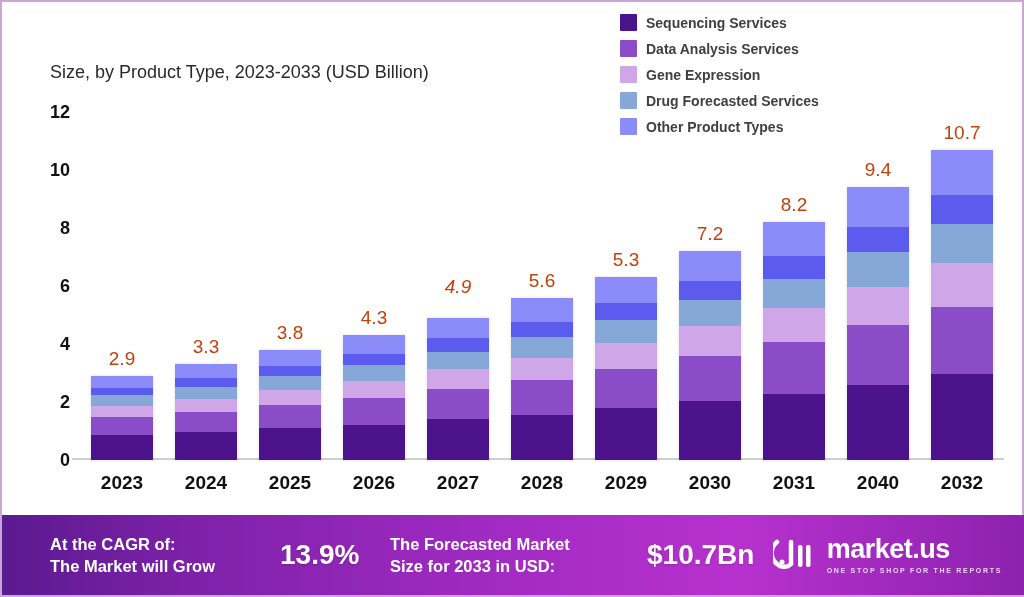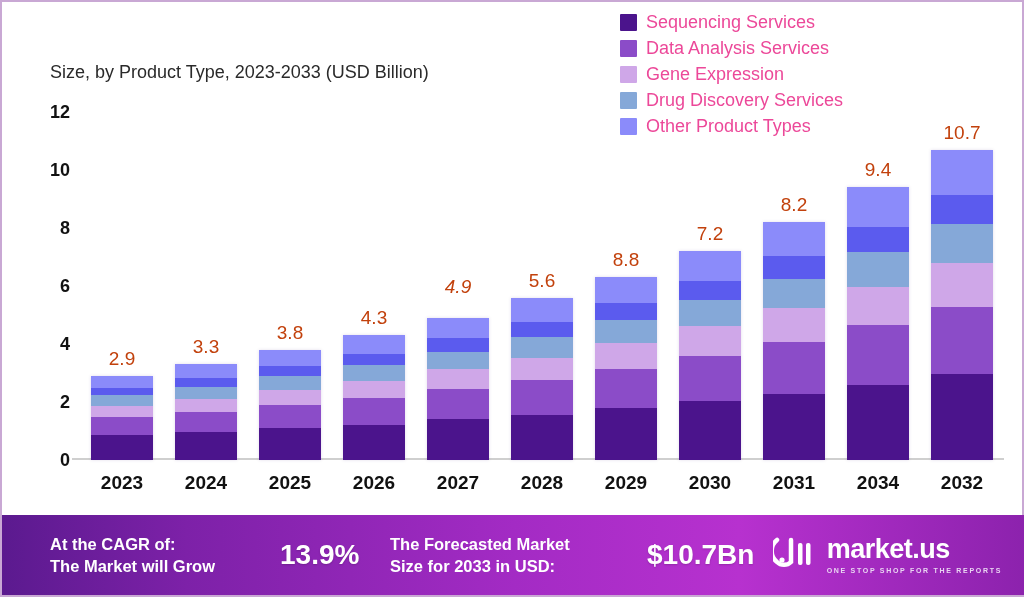--- a/index.html
+++ b/index.html
@@ -29,21 +29,21 @@
   .legend {
     position:absolute; left:618px; top:8px;
     display:flex; flex-direction:column; gap:1px; z-index:6;
   }
   .legend-item { display:flex; align-items:center; height:25px; }
   .legend-swatch {
     width:17px; height:17px; margin-right:9px; flex:none;
     border-radius:1px;
   }
   .legend-label {
-    font-size:18px; color:#ec4899; white-space:nowrap;
+    font-size:14px; color:#404040; white-space:nowrap;font-weight:bold;
   }
 
   
   .plot {
     position:absolute; left:78px; top:110px;
     width:924px; height:348px;
   }
   .axis-y { position:absolute; left:0; top:0; width:100%; height:100%; }
   .ytick {
     position:absolute; left:-56px; width:46px; text-align:right;
@@ -97,21 +97,21 @@
   }
   .banner-big {
     color:#ffffff; font-size:28px; font-weight:bold;
     white-space:nowrap; text-shadow:0 1px 2px rgba(0,0,0,0.18);
   }
   .b1 { position:absolute; left:48px; }
   .b2 { position:absolute; left:278px; }
   .b3 { position:absolute; left:388px; }
   .b4 { position:absolute; left:645px; }
   .logo-wrap {
-    position:absolute; right:24px; display:flex; align-items:flex-start; gap:10px;
+    position:absolute; right:24px; display:flex; align-items:flex-end; gap:10px;
   }
   .logo-mark { width:44px; height:36px; flex:none; }
   .logo-textwrap { display:flex; flex-direction:column; line-height:1; }
   .logo-name {
     color:#ffffff; font-size:27px; font-weight:bold; letter-spacing:-0.5px;
   }
   .logo-tag {
     color:#e9d4f2; font-size:7px; font-weight:bold;
     letter-spacing:1.7px; margin-top:4px; white-space:nowrap;
   }
@@ -131,21 +131,21 @@
       <div class="legend-item">
         <span class="legend-swatch" style="background: rgb(139, 76, 200);"></span>
         <span class="legend-label">Data Analysis Services</span>
       </div>
       <div class="legend-item">
         <span class="legend-swatch" style="background: rgb(207, 167, 232);"></span>
         <span class="legend-label">Gene Expression</span>
       </div>
       <div class="legend-item">
         <span class="legend-swatch" style="background: rgb(133, 168, 216);"></span>
-        <span class="legend-label">Drug Discovery Services</span>
+        <span class="legend-label">Drug Forecasted Services</span>
       </div>
       <div class="legend-item">
         <span class="legend-swatch" style="background: rgb(139, 139, 250);"></span>
         <span class="legend-label">Other Product Types</span>
       </div>
     </div>
 
   <div class="plot">
     <div class="axis-y" id="yaxis">
         <div class="ytick" style="top: 348px;">0</div>
@@ -226,21 +226,21 @@
         </div>
         <div class="bar-col">
           <div class="bar-stack">
             <div class="seg" title="Sequencing Services: 1.78" style="height: 51.62px; background: rgb(75, 20, 140);"></div>
             <div class="seg" title="Data Analysis Services: 1.37" style="height: 39.73px; background: rgb(139, 76, 200);"></div>
             <div class="seg" title="Gene Expression: 0.88" style="height: 25.52px; background: rgb(207, 167, 232);"></div>
             <div class="seg" title="Drug Discovery Services: 0.79" style="height: 22.91px; background: rgb(133, 168, 216);"></div>
             <div class="seg" title="Data Base Management: 0.59" style="height: 17.11px; background: rgb(91, 91, 238);"></div>
             <div class="seg" title="Other Product Types: 0.89" style="height: 25.81px; background: rgb(139, 139, 250);"></div>
           </div>
-          <div class="bar-value" style="bottom: 188.7px;">8.8</div>
+          <div class="bar-value" style="bottom: 188.7px;">5.3</div>
         </div>
         <div class="bar-col">
           <div class="bar-stack">
             <div class="seg" title="Sequencing Services: 2.02" style="height: 58.58px; background: rgb(75, 20, 140);"></div>
             <div class="seg" title="Data Analysis Services: 1.57" style="height: 45.53px; background: rgb(139, 76, 200);"></div>
             <div class="seg" title="Gene Expression: 1.02" style="height: 29.58px; background: rgb(207, 167, 232);"></div>
             <div class="seg" title="Drug Discovery Services: 0.9" style="height: 26.1px; background: rgb(133, 168, 216);"></div>
             <div class="seg" title="Data Base Management: 0.68" style="height: 19.72px; background: rgb(91, 91, 238);"></div>
             <div class="seg" title="Other Product Types: 1.01" style="height: 29.29px; background: rgb(139, 139, 250);"></div>
           </div>
@@ -285,21 +285,21 @@
   <div class="xaxis" id="xaxis">
       <div class="xtick">2023</div>
       <div class="xtick">2024</div>
       <div class="xtick">2025</div>
       <div class="xtick">2026</div>
       <div class="xtick">2027</div>
       <div class="xtick">2028</div>
       <div class="xtick">2029</div>
       <div class="xtick">2030</div>
       <div class="xtick">2031</div>
-      <div class="xtick">2034</div>
+      <div class="xtick">2040</div>
       <div class="xtick">2032</div>
     </div>
 
   <div class="banner">
     <div class="banner-block b1">
       <div class="banner-text">
         <div>At the CAGR of:</div>
         <div>The Market will Grow</div>
       </div>
     </div>

